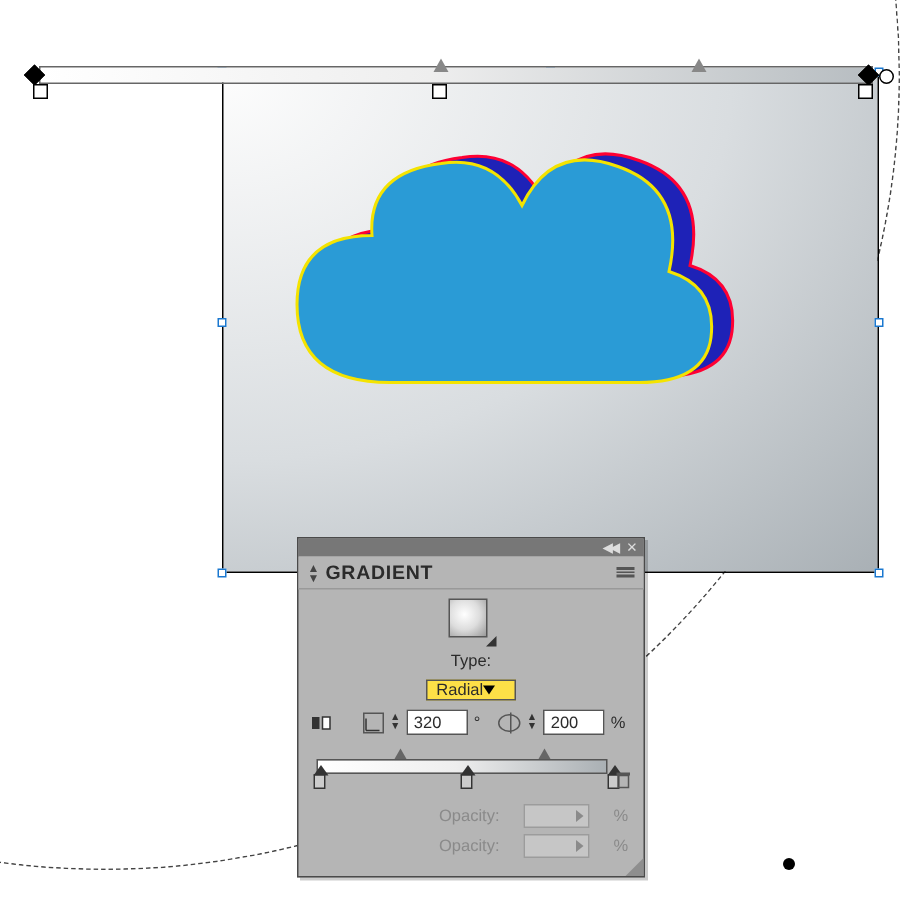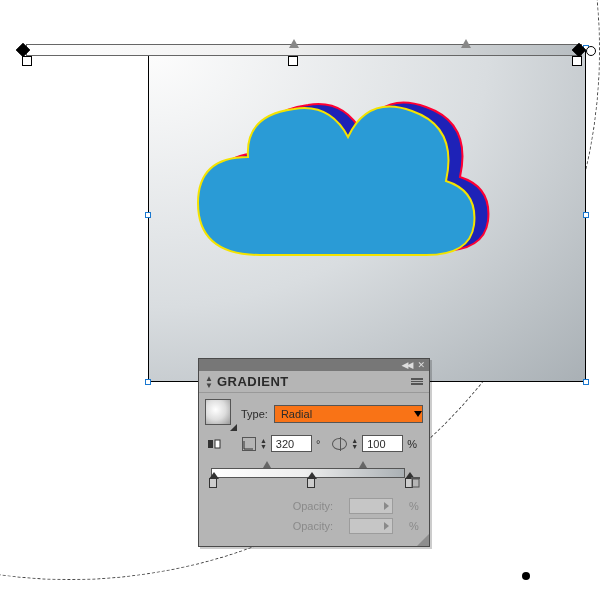--- a/index.html
+++ b/index.html
@@ -97,36 +97,36 @@
     display: flex; align-items: center; justify-content: space-between;
     border-bottom: 1px solid #999;
   }
   .panel-title .t { font-weight: bold; letter-spacing: .5px; font-size: 13px; }
   .panel-title .spin { font-size: 8px; line-height: 7px; color:#444; margin-right:4px; display:flex; flex-direction:column; }
   .panel-title .menu { display:flex; flex-direction:column; gap:1px; }
   .panel-title .menu div { width:12px; height:1.5px; background:#555; }
 
   .panel-body { padding: 6px 6px 8px 6px; }
 
-  .row1 { display:flex; align-items:center; gap:6px; margin-bottom:6px; }
+  .row1 { display:flex; align-items:center; gap:6px; margin-bottom:6px;flex-direction:column; }
   .swatch-box {
     width: 26px; height: 26px;
     background: radial-gradient(circle at 40% 40%, #fff 0%, #ddd 50%, #999 100%);
     border: 1px solid #555;
   }
   .swatch-corner { position:relative; width:30px; height:30px; }
   .swatch-corner .tri {
       position:absolute; right:-2px; bottom:-2px; width:0; height:0;
       border-left:7px solid transparent; border-bottom:7px solid #333;
   }
   .type-label { font-size: 11px; }
   .type-sel {
-    flex:1; background:#f97316; border:1px solid #555;
+    flex:1; background:#fde047; border:1px solid #555;
     height: 18px; display:flex; align-items:center; justify-content:space-between;
-    padding: 0 0 0 6px; font-size: 11px;
+    padding: 0 13px 0 6px; font-size: 11px;
   }
   .type-sel .tri { width:0; height:0; border-left:4px solid transparent; border-right:4px solid transparent; border-top:6px solid #000; }
 
   .row2 { display:flex; align-items:center; gap:4px; margin-bottom:6px; padding-left:2px; }
   .reverse-icon { width:14px; height:14px; display:flex; align-items:center; justify-content:center; }
   .reverse-icon svg { display:block; }
   .angle-icon { width:14px; height:14px; border:1px solid #555; display:flex; align-items:flex-end; justify-content:flex-start; }
   .num-field {
     width:44px; height:17px; background:#fff; border:1px solid #555;
     font-size:11px; display:flex; align-items:center; padding-left:4px;
@@ -284,21 +284,21 @@
         <span>320</span>
       </div>
       <span class="deg">°</span>
 
       <div class="aspect-icon"></div>
       <div class="spin-v">
           <span>▲</span>
           <span>▼</span>
         </div>
       <div class="num-field">
-        <span>100</span>
+        <span>200</span>
       </div>
       <span class="deg">%</span>
     </div>
 
     <div class="slider-area">
       <div class="slider-track"></div>
       <div class="slider-midstop" style="left:56px;"></div>
       <div class="slider-midstop" style="left:152px;"></div>
       <div class="slider-stop" style="left:2px;"></div>
       <div class="slider-stop" style="left:100px;"></div>

